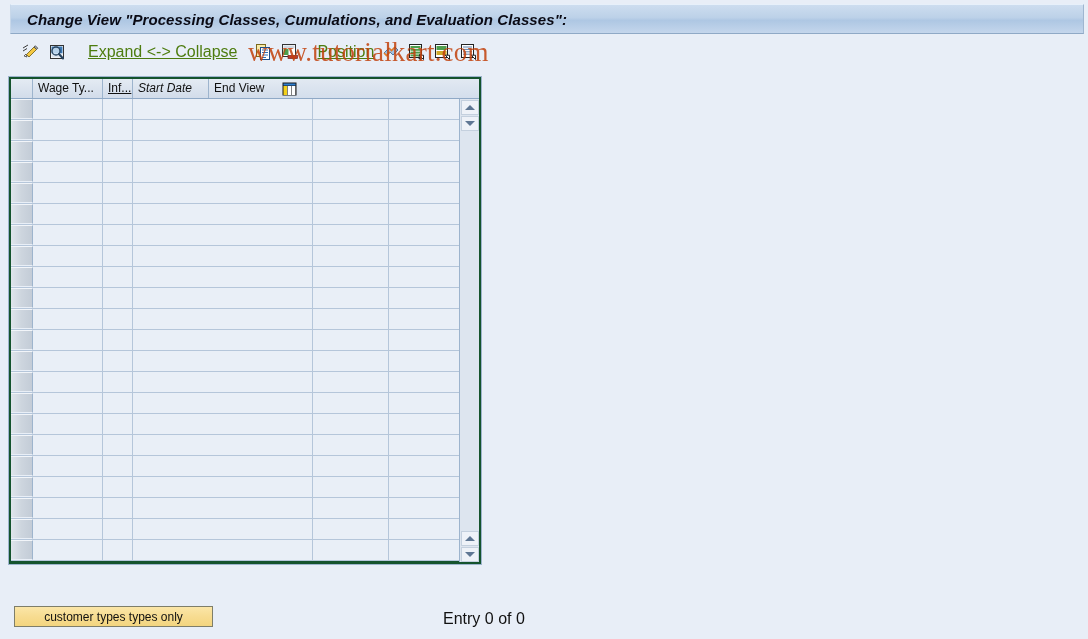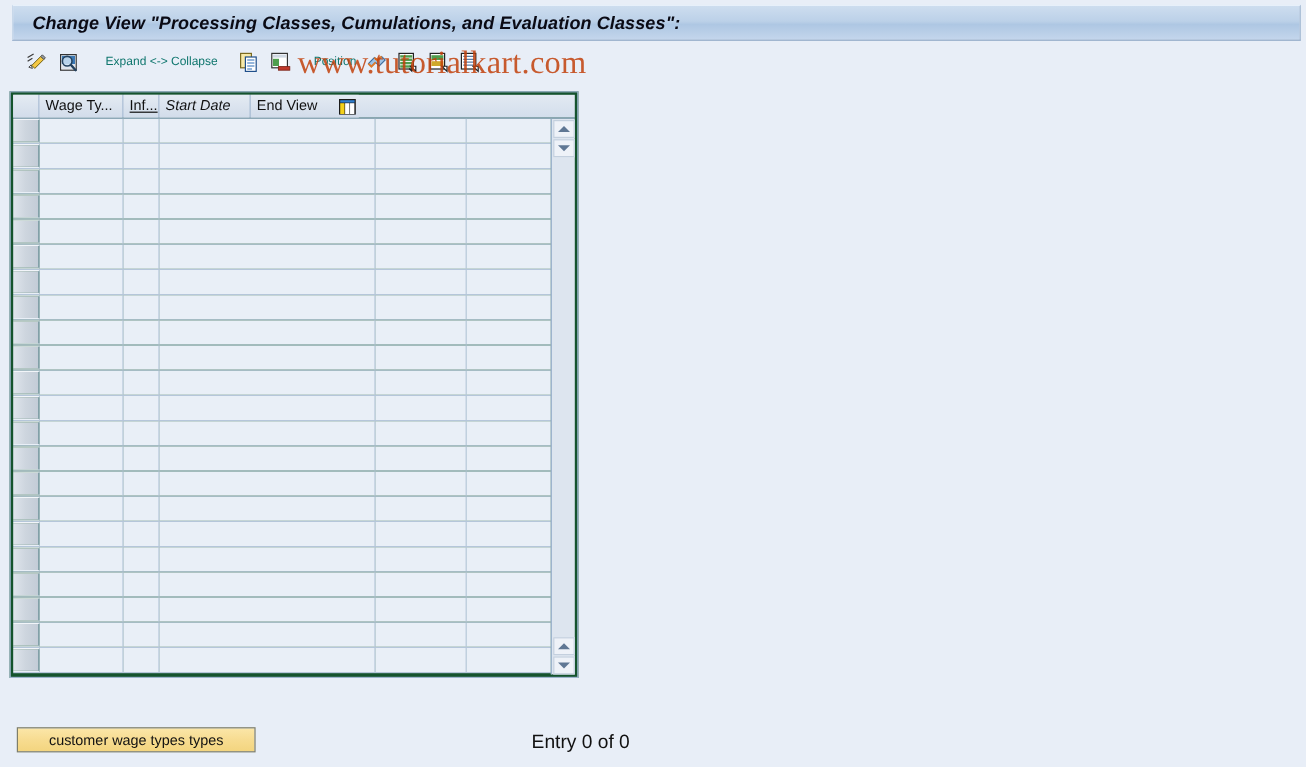--- a/index.html
+++ b/index.html
@@ -59,25 +59,26 @@
     width: 22px;
     height: 22px;
     margin-right: 4px;
     display: flex;
     align-items: center;
     justify-content: center;
     position: relative;
   }
   .tb-gap { width: 10px; }
   .tb-text {
-    font-size: 10px;
-    color: #0f766e;
+    font-size: 16px;
+    color: #4d7c0f;
     white-space: nowrap;
     padding: 0 6px;
     line-height: 22px;
+    text-decoration: underline;
   }
   .tb-text.delimit { margin-left: 6px; }
 
   
   .watermark {
     position: absolute;
     left: 248px;
     top: 37px;
     font-family: "Liberation Serif", serif;
     font-size: 27px;
@@ -587,18 +588,18 @@
           </div>
         </div>
       </div>
     </div>
 
   </div>
 </div>
 
 <div class="bottombar">
 
-  <div class="btn-yellow">customer wage types types</div>
+  <div class="btn-yellow">customer types types only</div>
 
 
   <div class="entry-text">Entry 0 of 0</div>
 
 </div>
 
 </body></html>

